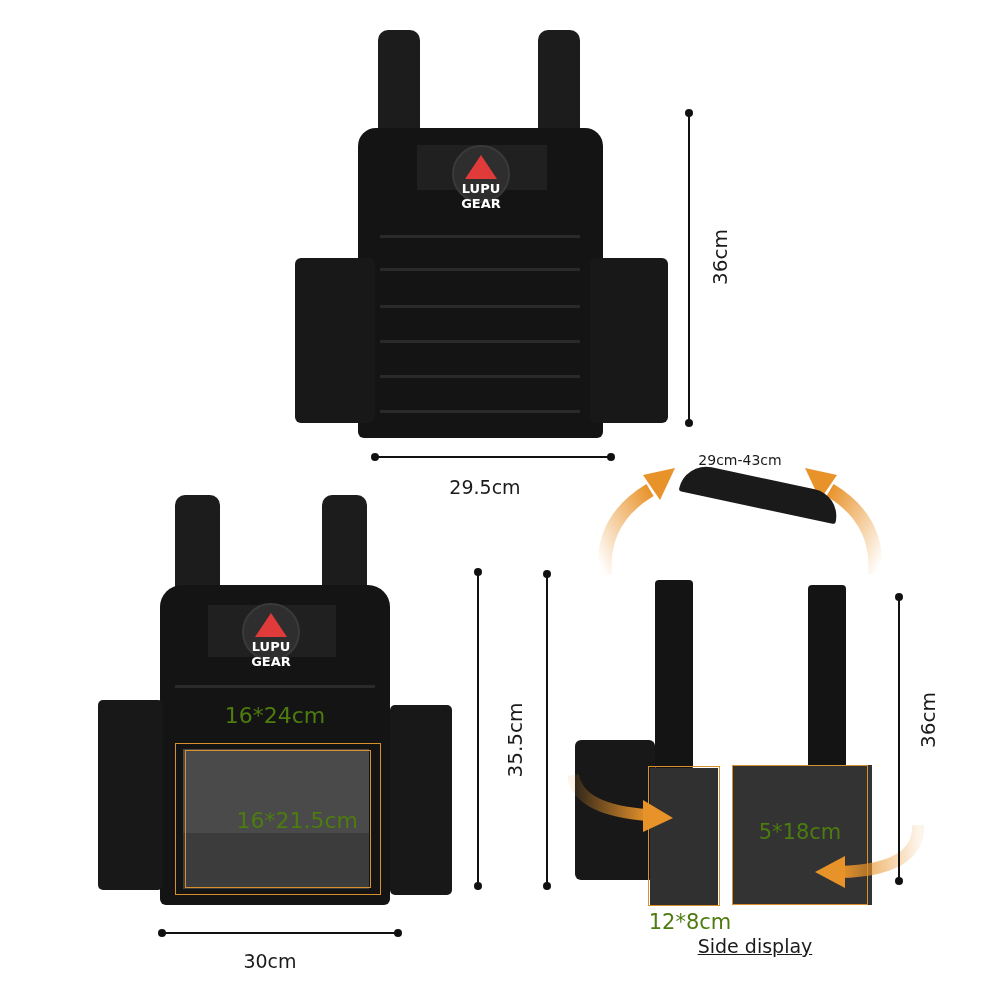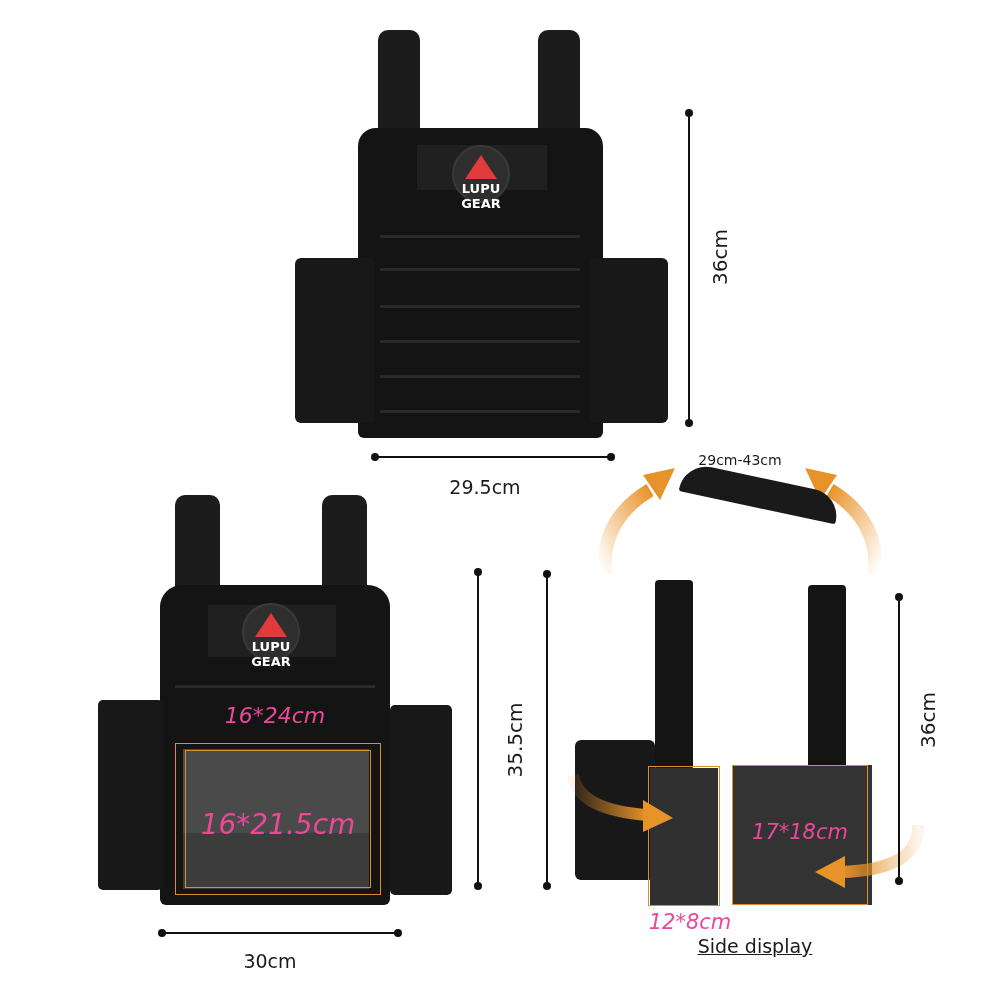--- a/index.html
+++ b/index.html
@@ -1,19 +1,19 @@
 <!DOCTYPE html>
 <html><head>
 <meta charset="utf-8">
 <style>
   html, body { margin:0; padding:0; }
   body { width:1000px; height:1000px; background:#ffffff; position:relative; overflow:hidden; font-family:"Liberation Sans", sans-serif; }
   .abs { position:absolute; }
   .dim-text { color:#1a1a1a; font-family:"DejaVu Sans", sans-serif; }
-  .orange-text { color:#ec4899; font-family:"DejaVu Sans", sans-serif;font-style:italic; }
+  .orange-text { color:#4d7c0f; font-family:"DejaVu Sans", sans-serif; }
   .vline { position:absolute; width:2px; background:#111; }
   .hline { position:absolute; height:2px; background:#111; }
   .dot { position:absolute; width:8px; height:8px; border-radius:50%; background:#111; }
   .vert { transform:rotate(-90deg); transform-origin:center; white-space:nowrap; }
   .vest { position:absolute; background:#141414; }
   .strap { position:absolute; background:#1c1c1c; border-radius:10px 10px 2px 2px; }
   .molle { position:absolute; height:3px; background:#2a2a2a; }
   .patch { position:absolute; width:54px; height:54px; border-radius:50%; background:#2e2e2e; border:2px solid #3a3a3a; }
   .patch .tri { position:absolute; left:11px; top:8px; width:0; height:0; border-left:16px solid transparent; border-right:16px solid transparent; border-bottom:24px solid #e03a3a; }
   .patch .lbl { position:absolute; left:0; right:0; top:34px; text-align:center; color:#fff; font-size:13px; font-weight:bold; font-family:"DejaVu Sans", sans-serif; }
@@ -64,21 +64,21 @@
     <div class="tri"></div>
     <div class="lbl">LUPU GEAR</div>
   </div>
   <div class="molle" style="left:175px;top:685px;width:200px;"></div>
   <div class="plate" style="left:183px;top:749px;width:186px;height:140px;"></div>
   <div class="plate" style="left:183px;top:833px;width:186px;height:56px;background:#3c3c3c;"></div>
   <div class="box" style="left:175px;top:743px;width:204px;height:150px;"></div>
   <div class="box" style="left:185px;top:750px;width:184px;height:136px;"></div>
 </div>
 <div class="abs orange-text" style="left:200px;top:703px;width:150px;text-align:center;font-size:22px;">16*24cm</div>
-<div class="abs orange-text" style="left:198px;top:808px;width:160px;text-align:center;font-size:28px;">16*21.5cm</div>
+<div class="abs orange-text" style="left:198px;top:808px;width:160px;text-align:right;font-size:22px;">16*21.5cm</div>
 
 <div class="dot" style="left:474px;top:568px;"></div>
 <div class="vline" style="left:477px;top:572px;height:314px;"></div>
 <div class="dot" style="left:474px;top:882px;"></div>
 <div class="abs dim-text vert" style="left:475px;top:728px;width:80px;text-align:center;font-size:20px;">35.5cm</div>
 
 <div class="dot" style="left:158px;top:929px;"></div>
 <div class="hline" style="left:162px;top:932px;width:236px;"></div>
 <div class="dot" style="left:394px;top:929px;"></div>
 <div class="abs dim-text" style="left:210px;top:950px;width:120px;text-align:center;font-size:19px;">30cm</div>
@@ -131,21 +131,21 @@
   <defs>
       <linearGradient id="gd" x1="1" y1="0" x2="0" y2="0">
         <stop offset="0" stop-color="#e8932a" stop-opacity="0.1"></stop>
         <stop offset="1" stop-color="#e8932a"></stop>
       </linearGradient>
     </defs>
   <path d="M108 5 Q110 50 30 52" stroke="url(#gd)" stroke-width="12" fill="none"></path>
   <polygon points="35,36 5,52 35,68" fill="#e8932a"></polygon>
 </svg>
 
-<div class="abs orange-text" style="left:740px;top:820px;width:120px;text-align:center;font-size:21px;">17*18cm</div>
+<div class="abs orange-text" style="left:740px;top:820px;width:120px;text-align:center;font-size:21px;">5*18cm</div>
 <div class="abs orange-text" style="left:640px;top:910px;width:100px;text-align:center;font-size:21px;">12*8cm</div>
 <div class="abs dim-text" style="left:680px;top:935px;width:150px;text-align:center;font-size:19px;text-decoration:underline;">Side display</div>
 
 <div class="dot" style="left:543px;top:570px;"></div>
 <div class="vline" style="left:546px;top:574px;height:310px;"></div>
 <div class="dot" style="left:543px;top:882px;"></div>
 
 <div class="dot" style="left:895px;top:593px;"></div>
 <div class="vline" style="left:898px;top:597px;height:284px;"></div>
 <div class="dot" style="left:895px;top:877px;"></div>

